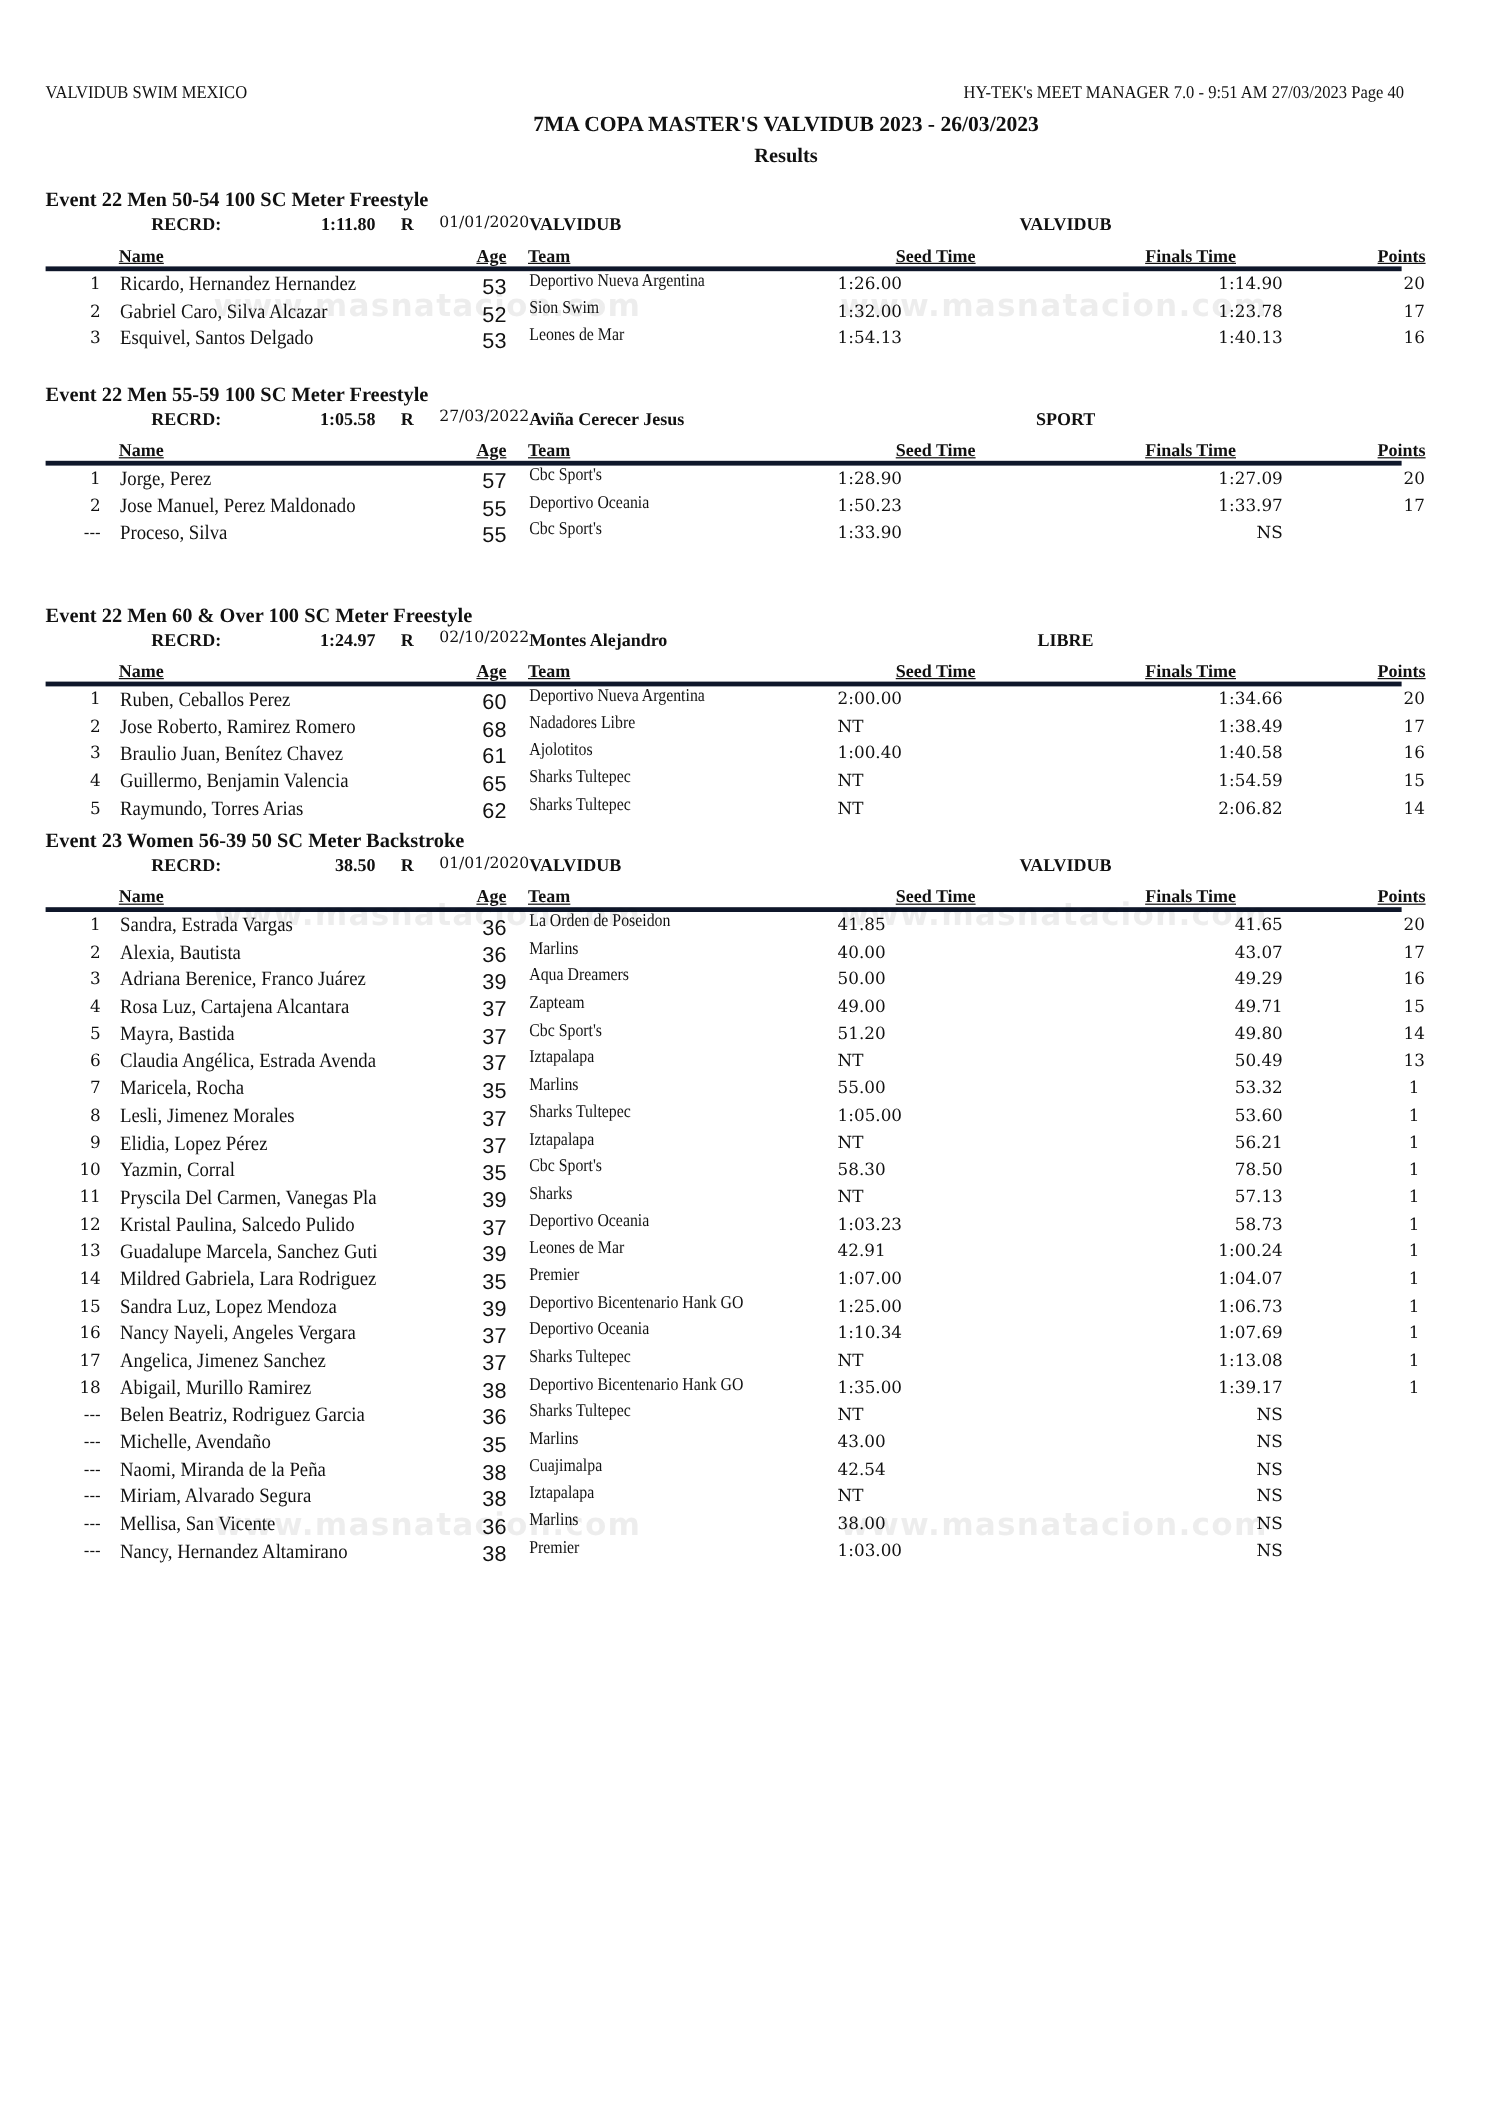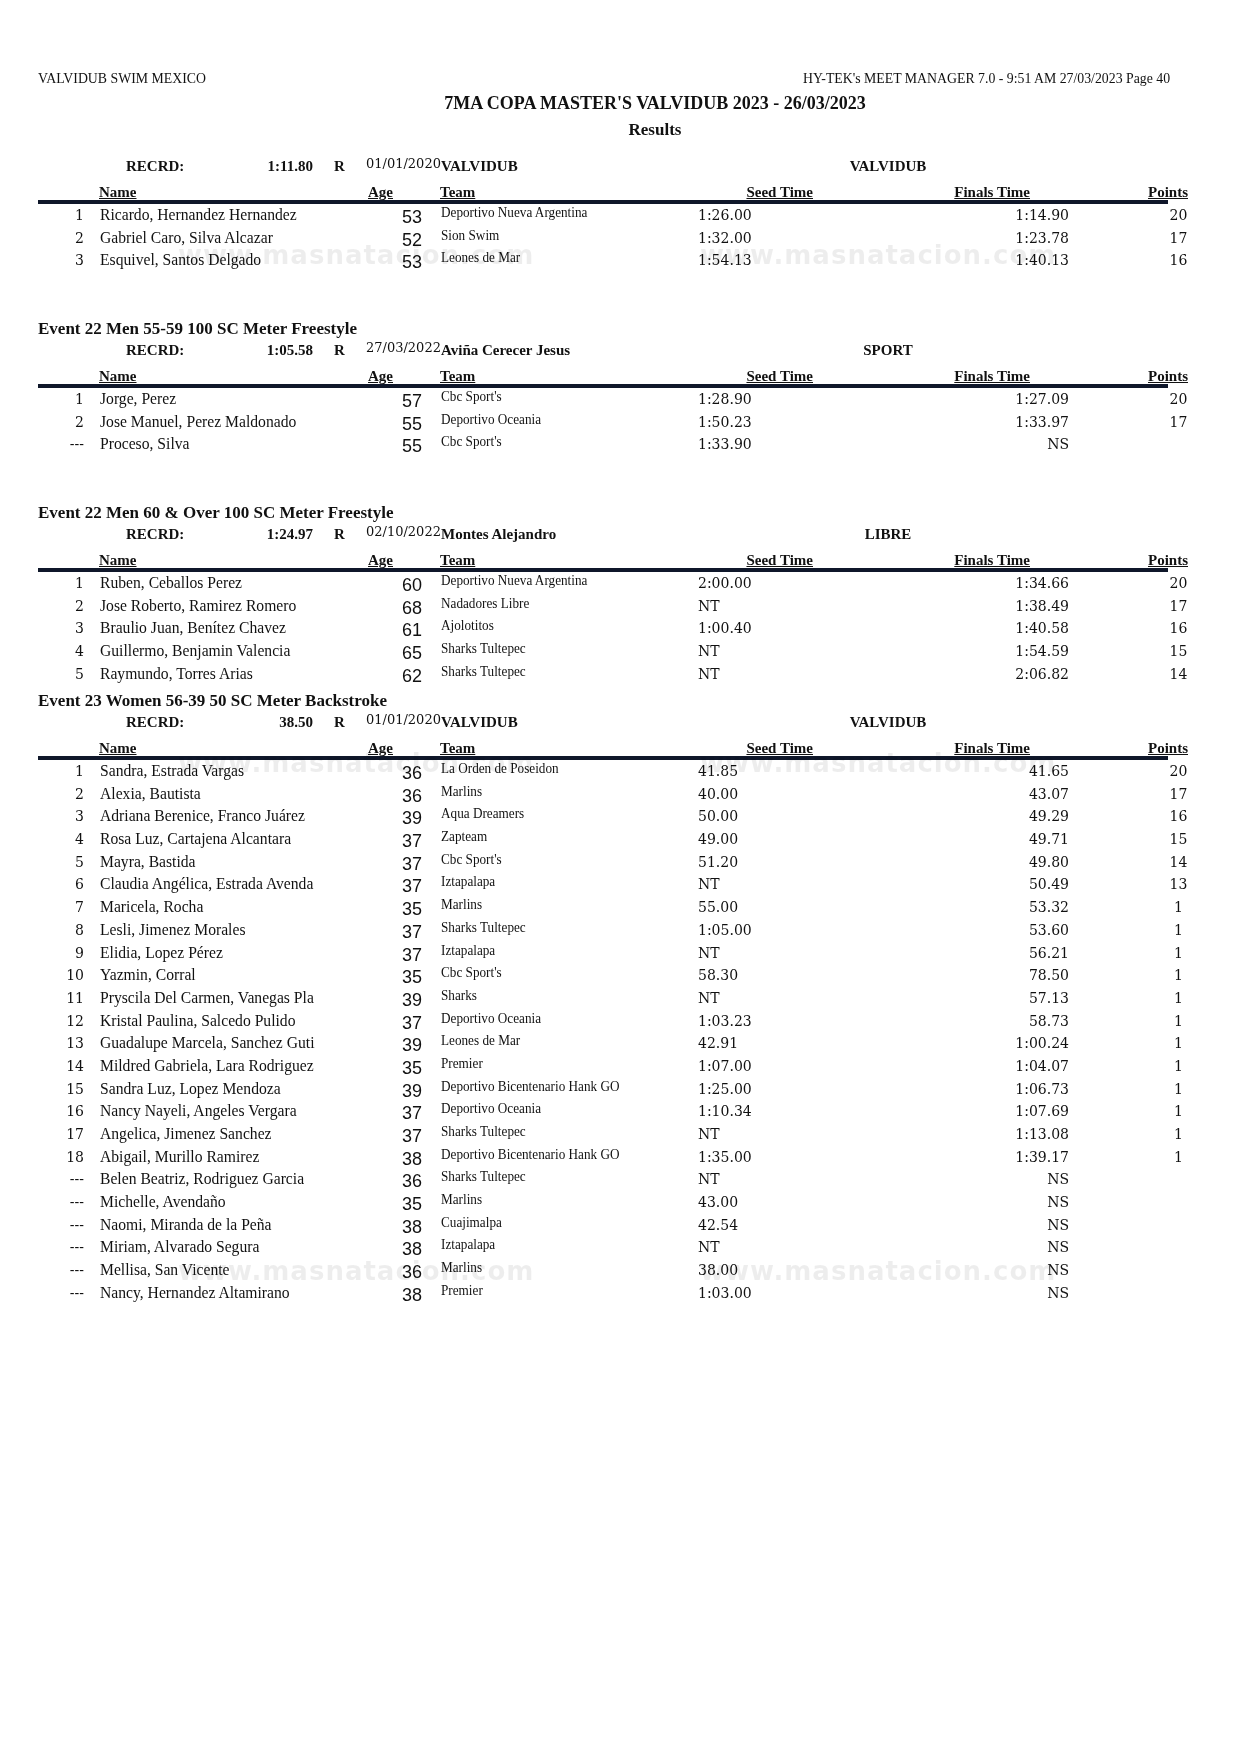--- a/index.html
+++ b/index.html
@@ -40,21 +40,21 @@
   .rec-r { left: 296px; }
   .rec-date { left: 328px; font-weight: normal; font-family: "DejaVu Serif", serif; font-size: 13px; top: 0 !important; }
   .rec-holder { left: 403px; }
   .rec-team { left: 780px; width: 140px; text-align: center; }
   .col-header {
     position: relative; height: 22px; border-bottom: 4px solid #0f172a;
     font-size: 15px; font-weight: bold; font-family: "Liberation Serif", serif;
   }
   .col-header span { position: absolute; top: 6px; text-decoration: underline; white-space: nowrap; }
   .ch-name { left: 61px; }
-  .ch-age { left: 330px; width: 64px; text-align: left; }
+  .ch-age { left: 320px; width: 64px; text-align: right; }
   .ch-team { left: 402px; }
   .ch-seed { left: 640px; width: 135px; text-align: right; }
   .ch-final { left: 830px; width: 162px; text-align: right; }
   .ch-points { left: 1060px; width: 90px; text-align: right; }
   .row { position: relative; height: 22.7px; font-size: 15px; }
   .row span { position: absolute; top: 3px; white-space: nowrap; }
   .c-place { left: 0; width: 46px; text-align: right; font-family: "DejaVu Serif", serif; font-size: 14px; }
   .c-name { left: 62px; width: 290px; overflow: hidden; font-family: "Liberation Serif", serif; font-size: 17px; transform: scaleX(0.92); transform-origin: left; top: 1px !important;}
   .c-age { left: 340px; width: 44px; text-align: right; font-family: Liberation Sans, sans-serif; font-size: 18px; }
   .c-team { left: 403px; font-family: "Liberation Serif", serif; font-size: 15px; transform: scaleX(0.88); transform-origin: left; top: 0px !important; }
@@ -70,20 +70,21 @@
 <body>
 
 <div class="page">
   <div class="hdr-left">VALVIDUB SWIM MEXICO</div>
   <div class="hdr-right">HY-TEK's MEET MANAGER 7.0 - 9:51 AM  27/03/2023  Page 40</div>
   <div class="meet-title">7MA COPA MASTER'S VALVIDUB 2023 - 26/03/2023</div>
   <div class="results-title">Results</div>
 
   <div id="events-container">
       <div class="event" style="top: 156px;">
+        <div class="event-title">Event 22  Men 50-54 100 SC Meter Freestyle</div>
         <div class="record-line">
           <span class="rec-label">RECRD:</span>
           <span class="rec-time">1:11.80</span>
           <span class="rec-r">R</span>
           <span class="rec-date">01/01/2020</span>
           <span class="rec-holder">VALVIDUB</span>
           <span class="rec-team">VALVIDUB</span>
         </div>
         <div class="col-header">
           <span class="ch-name">Name</span>

